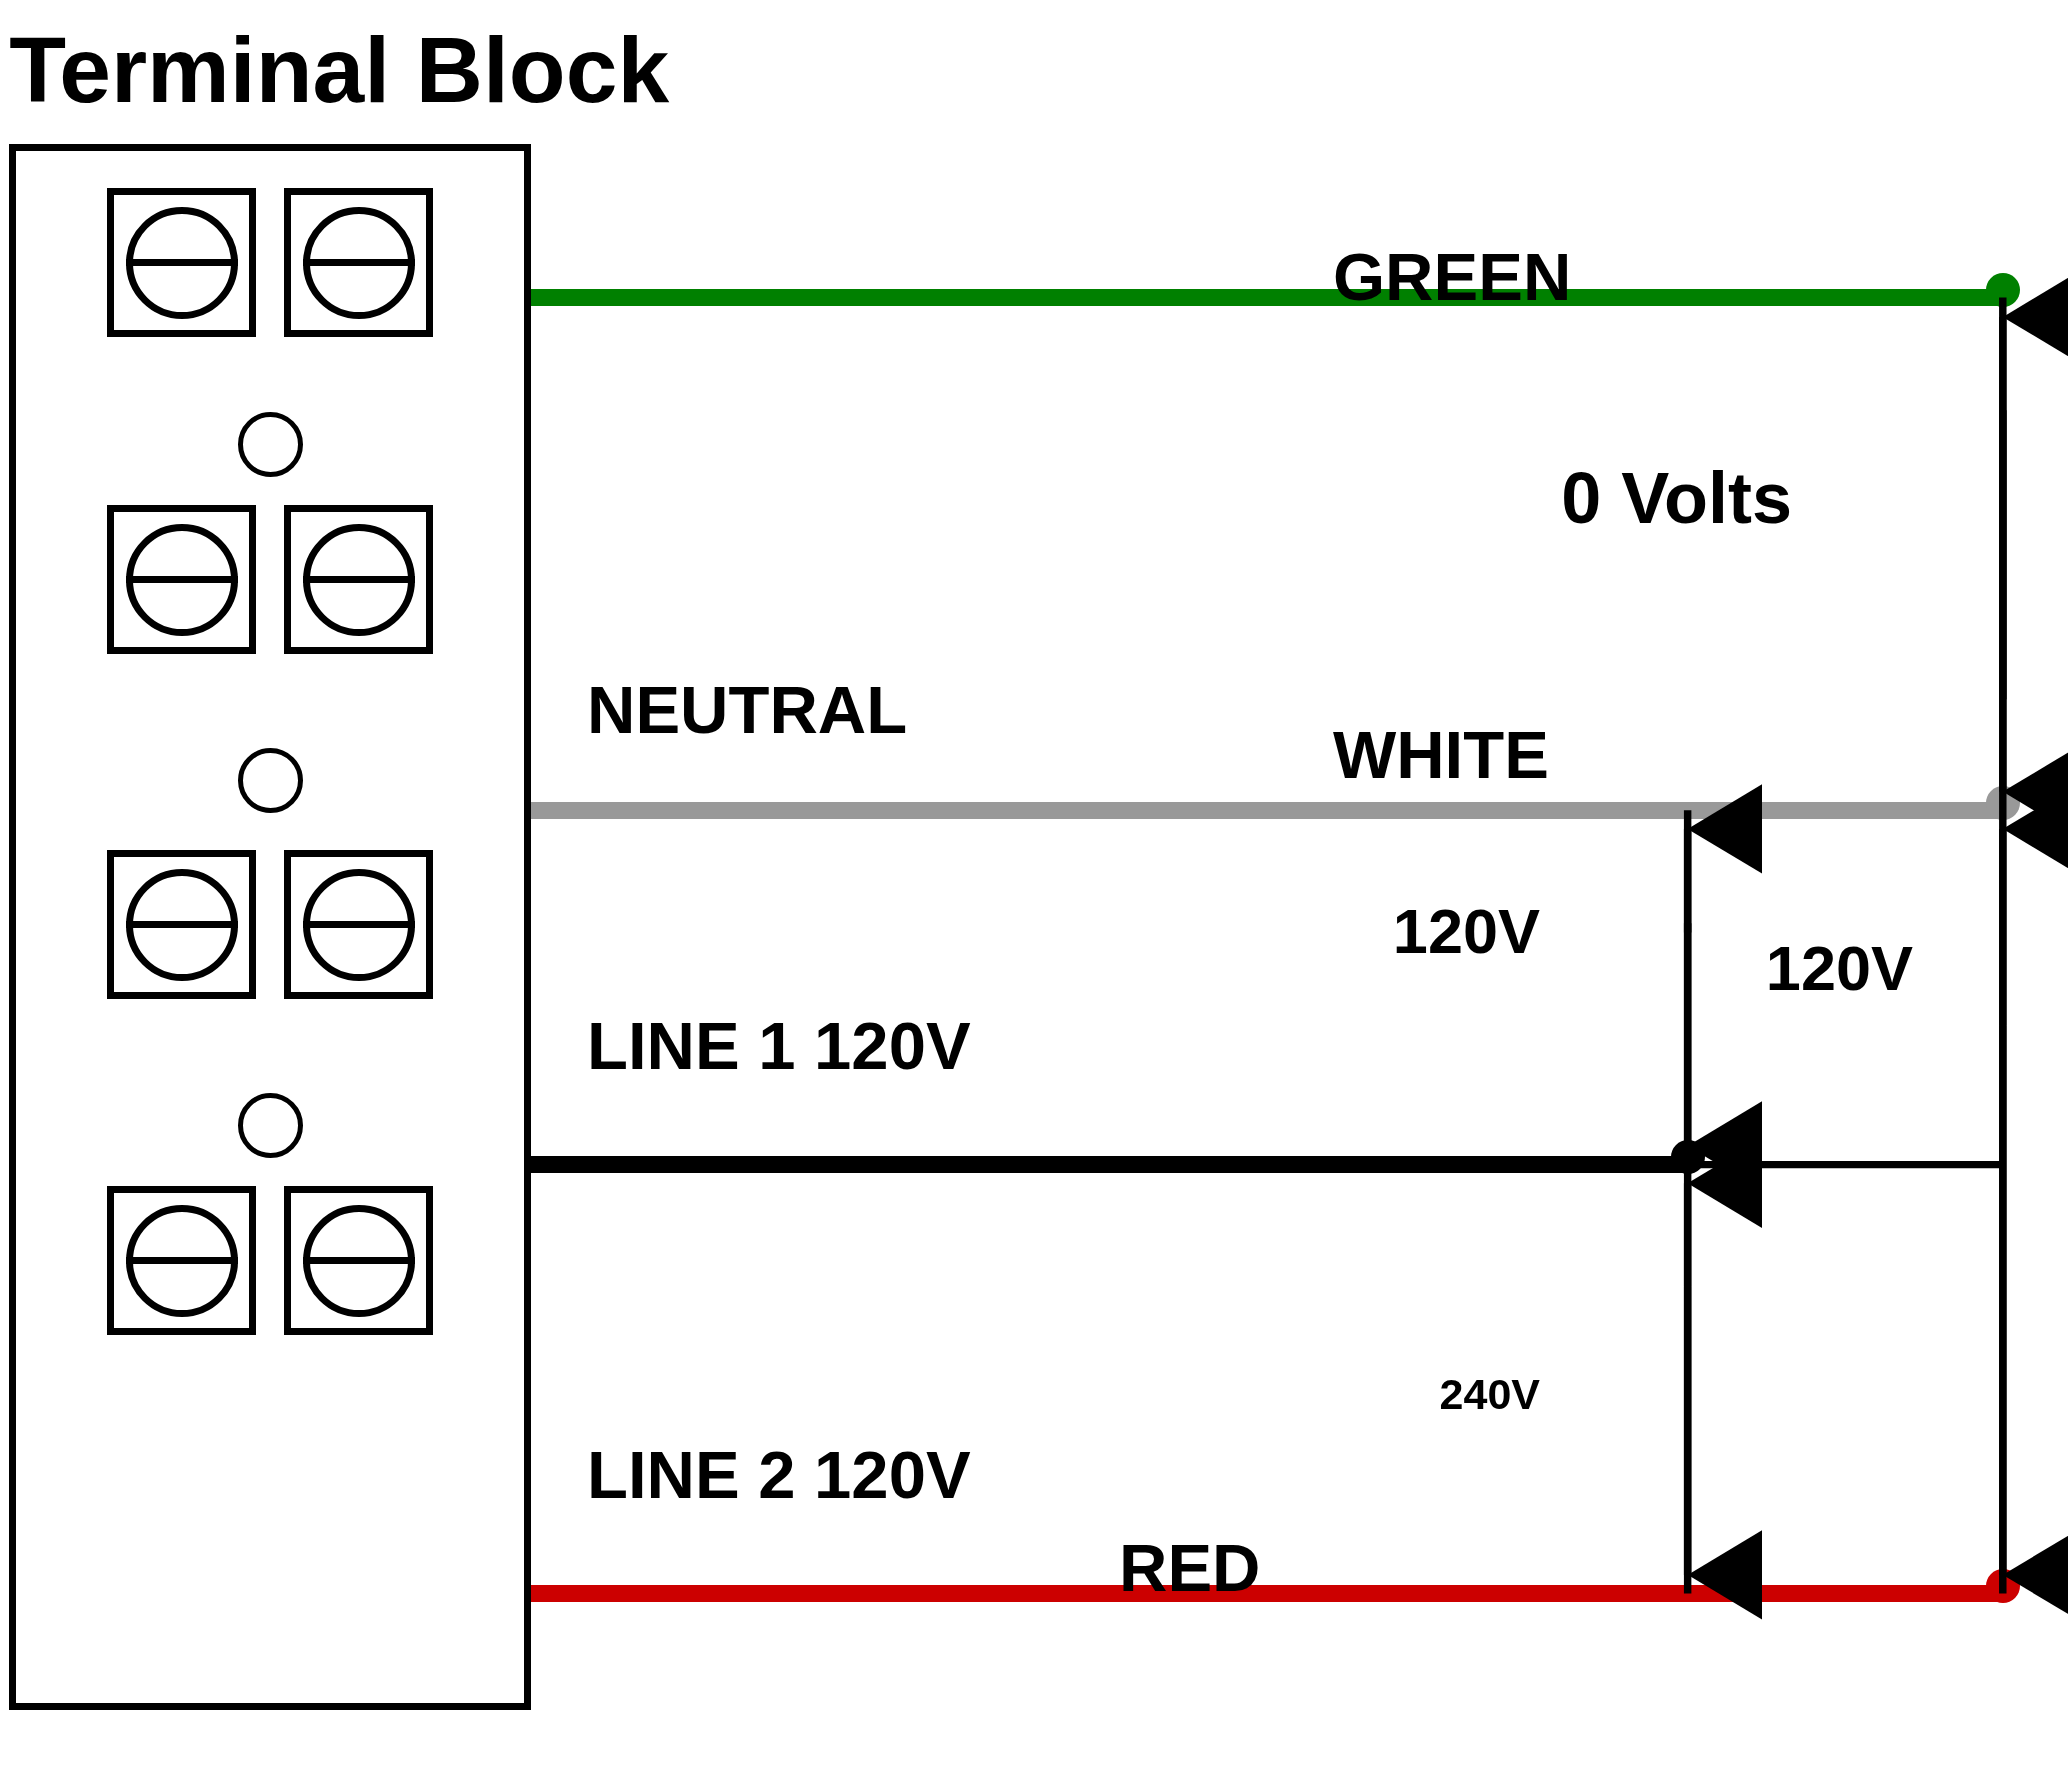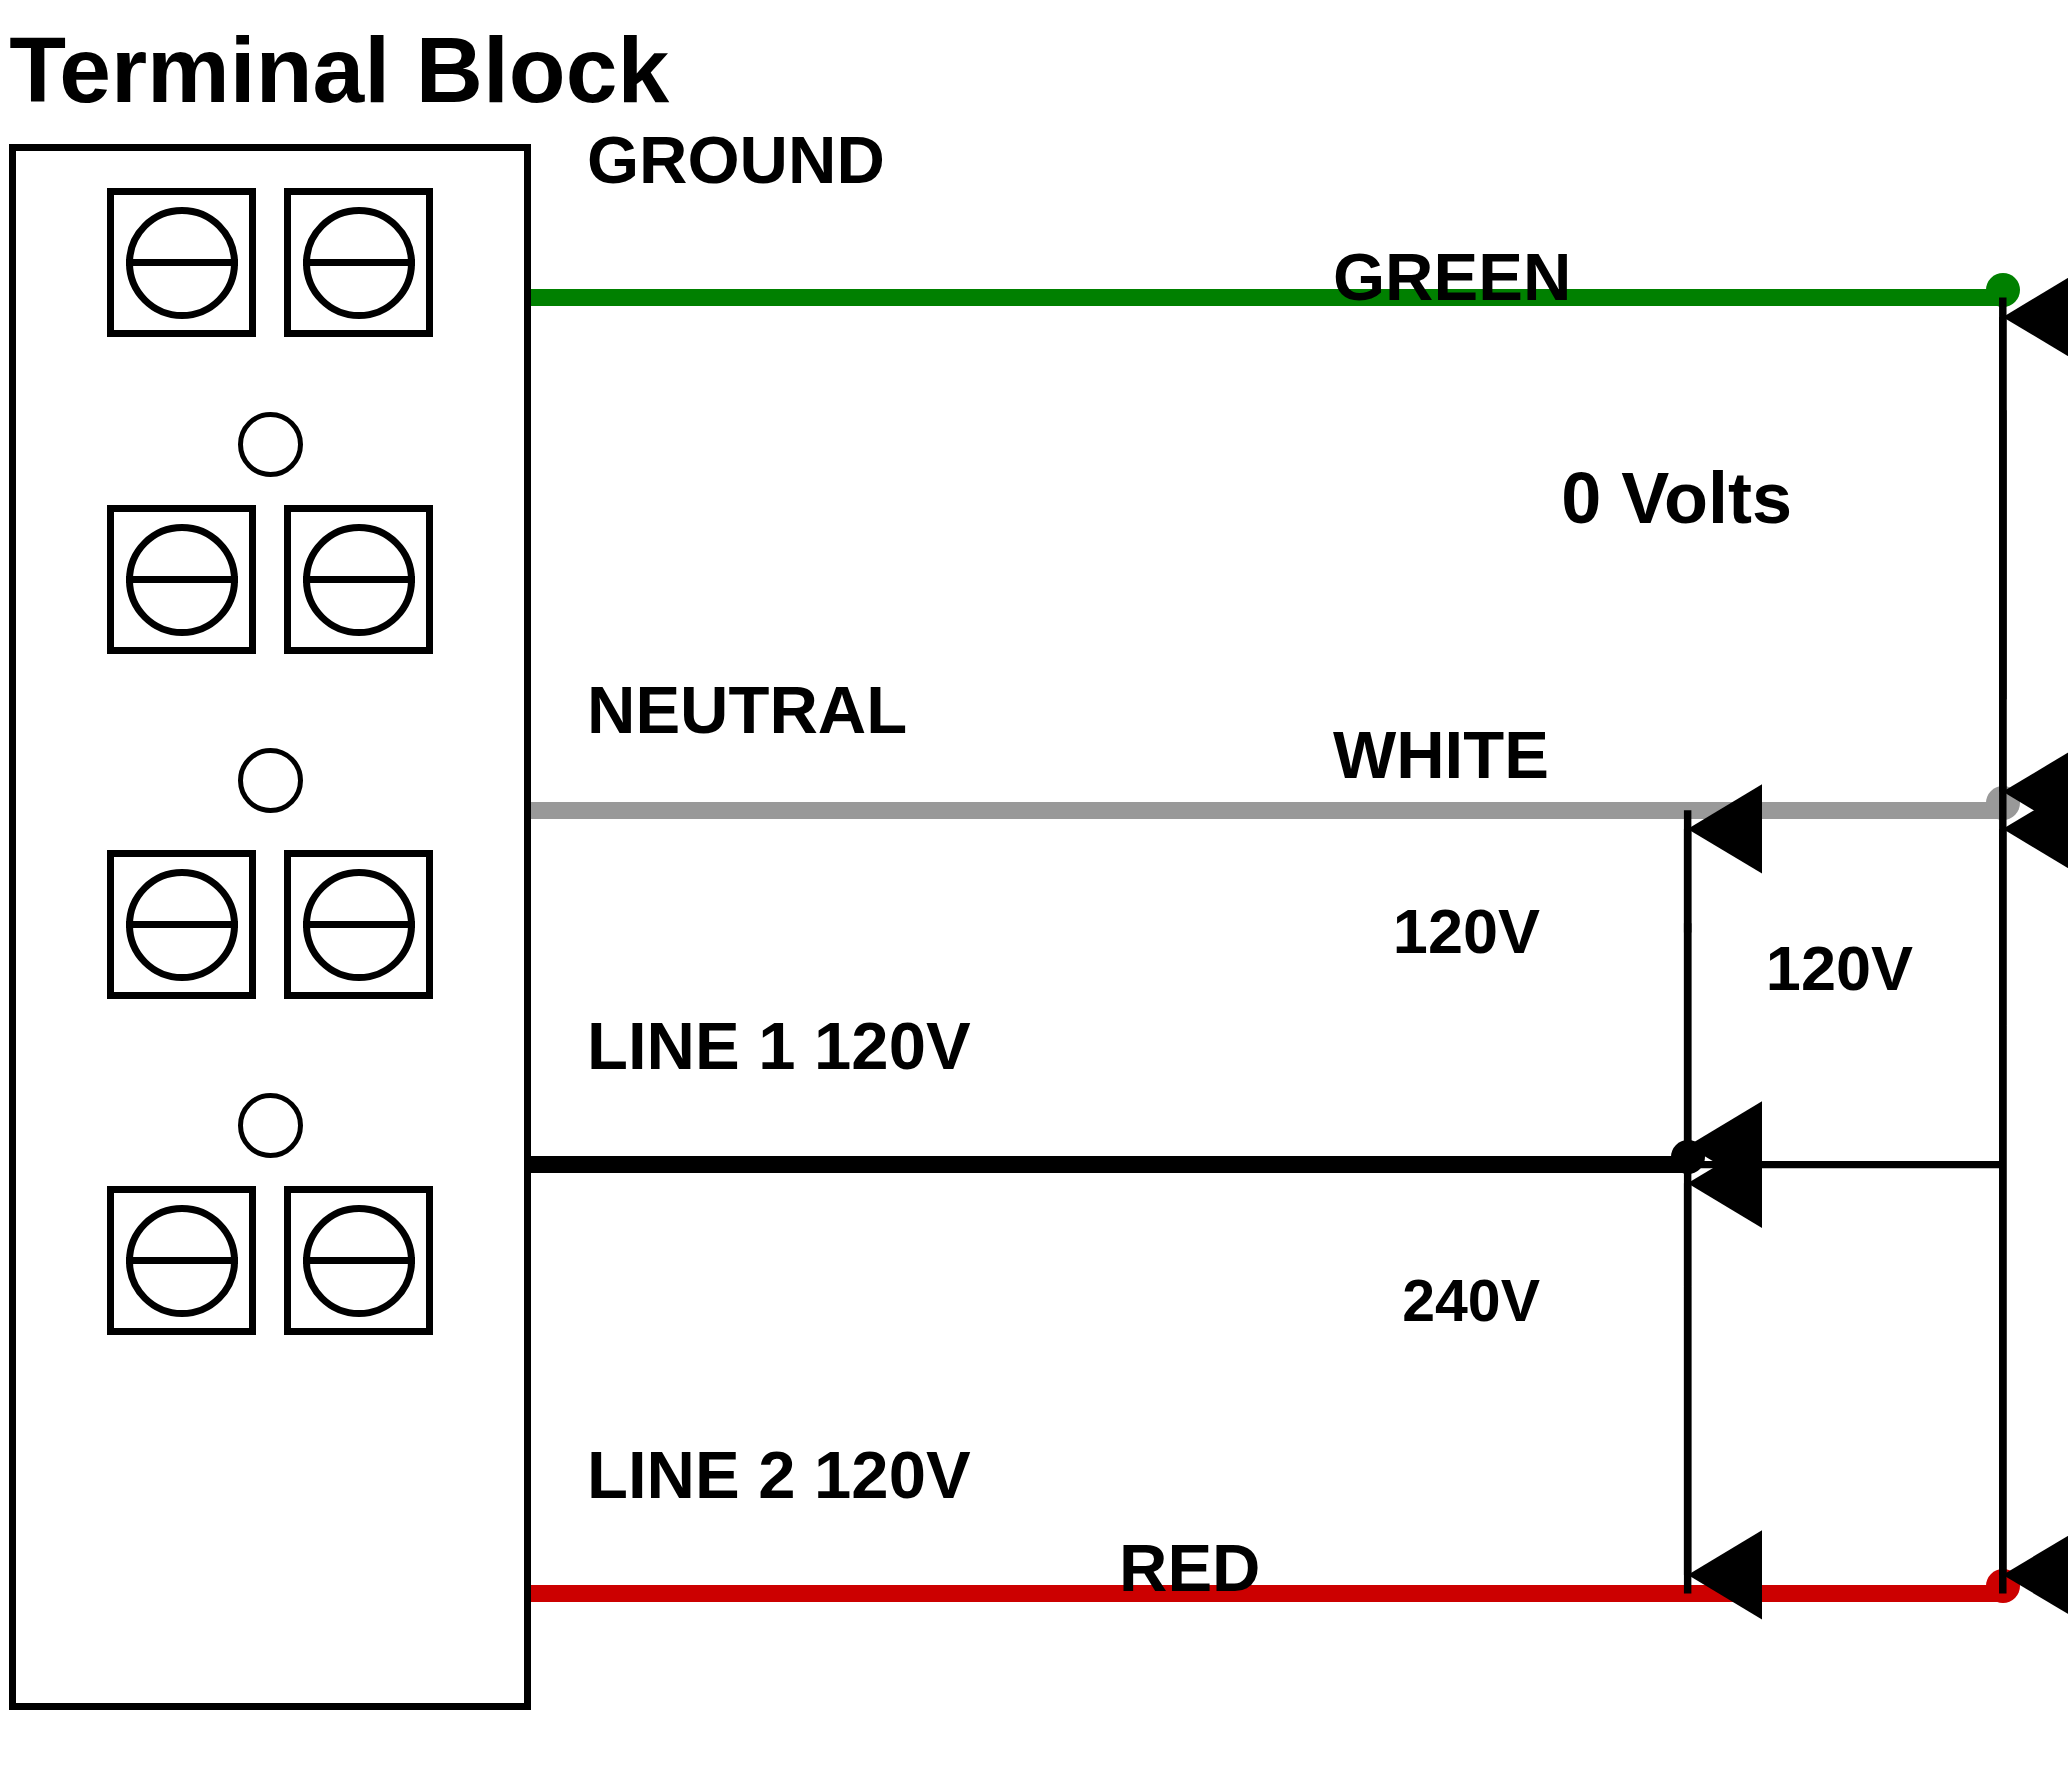--- a/index.html
+++ b/index.html
@@ -170,21 +170,21 @@
     .label-white { top: 716px; left: 1333px; }
     .label-line1 { top: 1007px; left: 587px; }
     .label-black { top: 1100px; left: 1025px; }
     .label-line2 { top: 1436px; left: 587px; }
     .label-red { top: 1529px; left: 1119px; text-align: center; }
 
     
     .label-0v { top: 457px; right: 233px; font-size: 72px; }
     .label-120v-left { top: 895px; right: 485px; font-size: 63px; }
     .label-120v-right { top: 932px; right: 112px; font-size: 63px; }
-    .label-240v { top: 1267px; right: 485px; font-size: 59px; }
+    .label-240v { top: 1370px; right: 485px; font-size: 43px; }
 
     
     svg.arrows {
       position: absolute;
       top: 0;
       left: 0;
       width: 2069px;
       height: 1767px;
       pointer-events: none;
     }
@@ -267,21 +267,20 @@
   <div class="wire wire-green"></div>
   <div class="wire wire-white"></div>
   <div class="wire wire-black"></div>
   <div class="wire wire-red"></div>
 
   <div class="wire-dot wire-dot-green"></div>
   <div class="wire-dot wire-dot-white-right"></div>
   <div class="wire-dot wire-dot-black"></div>
   <div class="wire-dot wire-dot-red"></div>
 
-  <div class="label label-ground">GROUND</div>
   <div class="label label-green">GREEN</div>
   <div class="label label-neutral">NEUTRAL</div>
   <div class="label label-white">WHITE</div>
   <div class="label label-line1">LINE 1  120V</div>
   <div class="label label-line2">LINE 2  120V</div>
   <div class="label label-red">RED</div>
 
   <div class="label label-0v">0 Volts</div>
   <div class="label label-120v-left">120V</div>
   <div class="label label-120v-right">120V</div>

